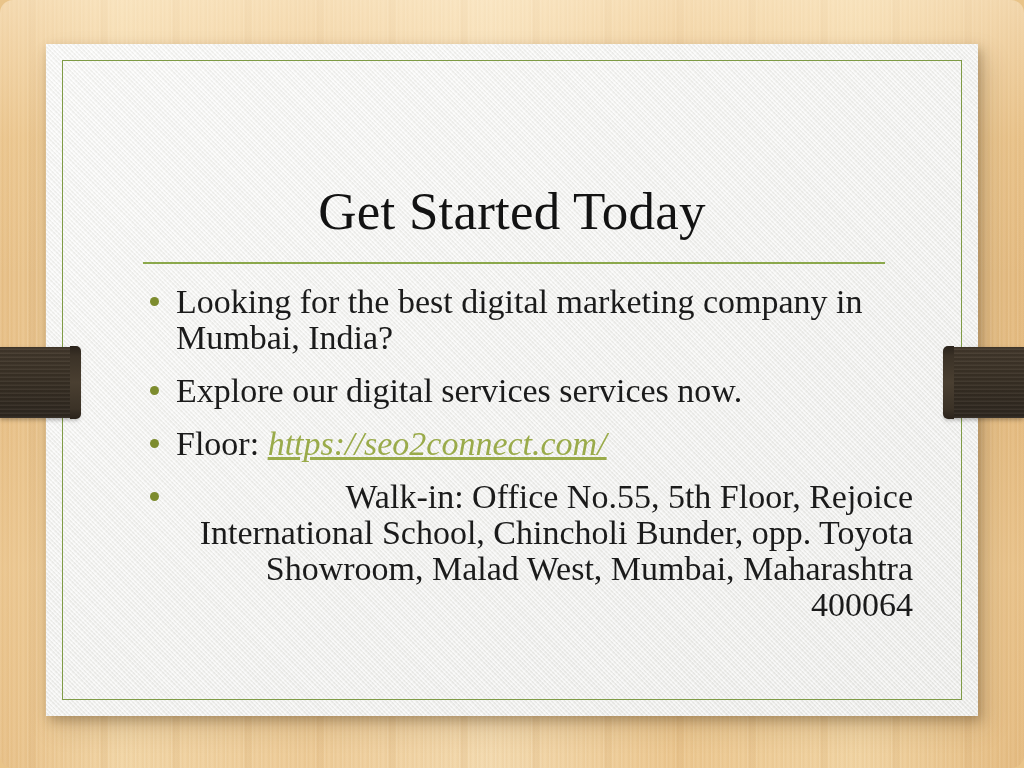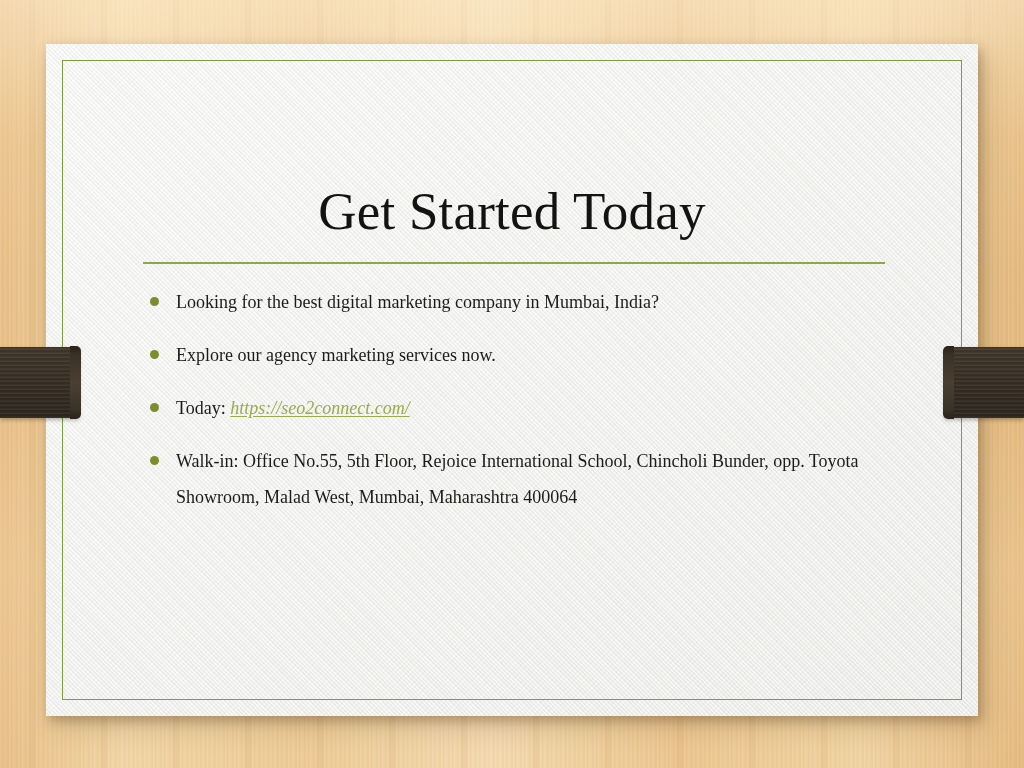--- a/index.html
+++ b/index.html
@@ -41,20 +41,21 @@
       repeating-linear-gradient(90deg,
         rgba(208,162,100,0.00) 0px,
         rgba(208,162,100,0.00) 28px,
         rgba(197,149,88,0.16) 30px,
         rgba(197,149,88,0.16) 33px,
         rgba(208,162,100,0.00) 36px,
         rgba(208,162,100,0.00) 72px),
       linear-gradient(90deg, #e7bf86 0%, #f2d7a8 12%, #edcb97 30%,
                              #f4dcb2 48%, #ebc68e 66%, #f1d5a4 84%, #e3b97e 100%);
     overflow: hidden;
+    border-radius: 13px;
   }
 
   
   #slide-card {
     position: absolute;
     left: 46px;
     top: 44px;
     width: 932px;
     height: 672px;
     background-color: #f2f2f0;
@@ -147,25 +148,25 @@
     width: 770px;
     margin: 0;
     padding: 0;
     list-style: none;
   }
 
   .bullet-item {
     position: relative;
     padding-left: 33px;
     margin: 0 0 17px 0;
-    font-size: 18px;
+    font-size: 34px;
     line-height: 36px;
     color: #1b1b1b;
   }
-  .bullet-item:last-child { margin-bottom: 4px; }
+  .bullet-item:last-child { margin-bottom: 4px; text-align: right; }
 
   .bullet-dot {
     position: absolute;
     left: 7px;
     top: 13px;
     width: 9px;
     height: 9px;
     border-radius: 50%;
     background-color: #7d8c2e;
   }
@@ -195,26 +196,26 @@
     <ul id="bullet-list">
 
       <li class="bullet-item">
         <span class="bullet-dot"></span>
         <span class="bullet-text">Looking for the best digital marketing company in Mumbai, India?</span>
       </li>
 
 
       <li class="bullet-item">
         <span class="bullet-dot"></span>
-        <span class="bullet-text">Explore our agency marketing services now.</span>
-      </li>
-
-      <li class="bullet-item">
-        <span class="bullet-dot"></span>
-        <span class="bullet-text">Today: </span><a class="bullet-link" href="#">https://seo2connect.com/</a>
+        <span class="bullet-text">Explore our digital services services now.</span>
+      </li>
+
+      <li class="bullet-item">
+        <span class="bullet-dot"></span>
+        <span class="bullet-text">Floor: </span><a class="bullet-link" href="#">https://seo2connect.com/</a>
       </li>
 
       <li class="bullet-item">
         <span class="bullet-dot"></span>
         <span class="bullet-text">Walk-in: Office No.55, 5th Floor, Rejoice International School, Chincholi Bunder, opp. Toyota Showroom, Malad West, Mumbai, Maharashtra 400064</span>
       </li>
 
     </ul>
 
   </div>

